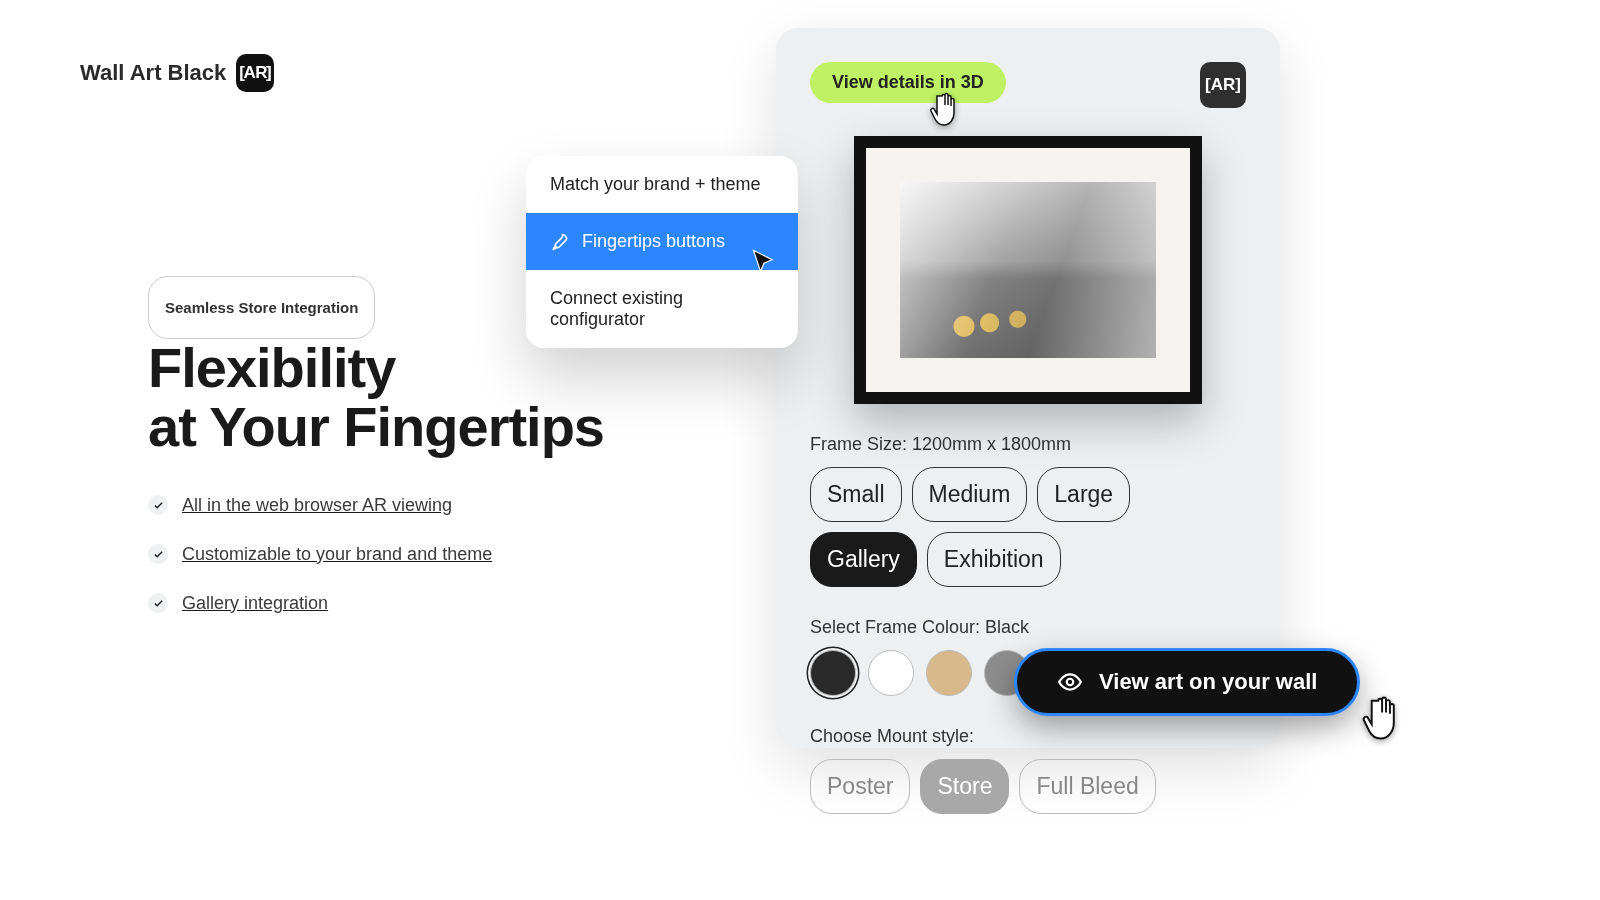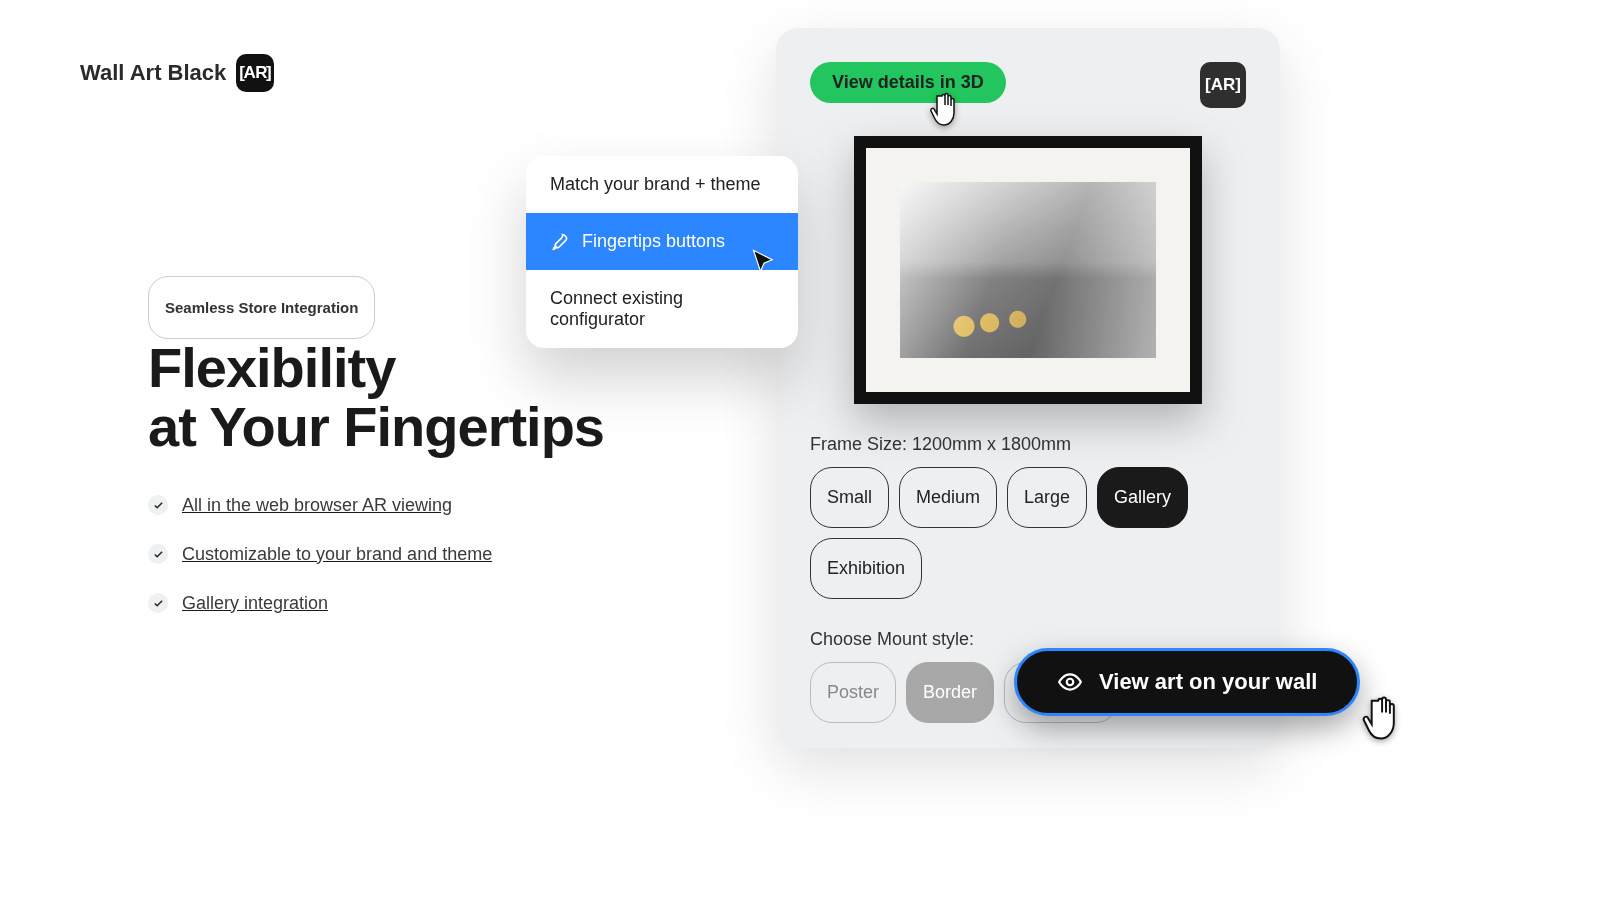--- a/index.html
+++ b/index.html
@@ -14,38 +14,38 @@
   .left{position:absolute;left:148px;top:276px;width:520px;}
   .eyebrow{display:inline-block;border:1.5px solid #ccc;border-radius:20px;padding:22px 16px;font-size:15px;font-weight:600;color:#333;}
   .heading{font-size:56px;font-weight:700;line-height:1.05;letter-spacing:-1px;color:#1a1a1a;}
   .feat-list{margin-top:38px;text-decoration:underline;}
   .feat{display:flex;align-items:center;gap:14px;margin-bottom:28px;font-size:18px;color:#3a3a3a;}
   .check{width:20px;height:20px;border-radius:50%;background:#eef0f2;display:flex;align-items:center;justify-content:center;}
   .check svg{width:11px;height:11px;}
   
   .mock{position:absolute;left:776px;top:28px;width:504px;height:720px;background:#edeff1;border-radius:22px;box-shadow:0 20px 60px rgba(0,0,0,.12);padding:34px;}
   .mock-top{display:flex;align-items:flex-start;justify-content:space-between;}
-  .view3d{background:#22c55e;border-radius:22px;padding:10px 22px;font-size:18px;font-weight:700;color:#222;position:relative;}
+  .view3d{background:#bef264;border-radius:22px;padding:10px 22px;font-size:18px;font-weight:700;color:#222;position:relative;}
   .ar-mini{width:46px;height:46px;border-radius:10px;background:#2f2f2f;color:#fff;display:flex;align-items:center;justify-content:center;font-size:17px;font-weight:700;}
   .ar-mini::before{content:"[";}
   .ar-mini::after{content:"]";}
   .frame{margin:28px auto 0;width:348px;height:268px;background:#111;padding:12px;box-shadow:0 18px 40px rgba(0,0,0,.25);position:relative;}
   .mat{width:100%;height:100%;background:#f5f3ef;padding:34px;}
   .art{width:100%;height:100%;background:
        linear-gradient(110deg,rgba(255,255,255,.6),rgba(0,0,0,.05) 40%,rgba(0,0,0,.15) 60%,rgba(255,255,255,.4)),
        radial-gradient(circle at 25% 82%,#f2c24a 0 10px,transparent 11px),
        radial-gradient(circle at 35% 80%,#f2c24a 0 9px,transparent 10px),
        radial-gradient(circle at 46% 78%,#f2c24a 0 8px,transparent 9px),
        linear-gradient(180deg,#cfcfcf 0%,#aaa 45%,#888 55%,#777 100%);
        filter:contrast(1.1) saturate(.7);
   }
   .section{margin-top:30px;}
   .section-label{font-size:18px;color:#333;margin-bottom:12px;}
   .pills{display:flex;gap:10px;flex-wrap:wrap;}
-  .pill{border:1.5px solid #333;border-radius:22px;padding:19px 16px;font-size:18px;background:transparent;color:#222;}
+  .pill{border:1.5px solid #333;border-radius:22px;padding:13px 16px;font-size:23px;background:transparent;color:#222;}
   .pill.dark{background:#1a1a1a;color:#fff;border-color:#1a1a1a;}
   .pill.mut{border-color:#bbb;color:#888;}
   .pill.gray{background:#a8a8a8;border-color:#a8a8a8;color:#fff;}
   .swatches{display:flex;gap:12px;}
   .sw{width:46px;height:46px;border-radius:50%;border:1.5px solid #bbb;}
   .sw.sel{box-shadow:0 0 0 2px #edeff1,0 0 0 3.5px #222;}
   .sw.black{background:#2a2a2a;}
   .sw.white{background:#fff;}
   .sw.tan{background:#d8b98c;}
   .sw.gray{background:#8d8d8d;}
@@ -148,26 +148,36 @@
     <div class="section-label">Frame Size: 1200mm x 1800mm</div>
     <div class="pills">
       <span class="pill">Small</span>
       <span class="pill">Medium</span>
       <span class="pill">Large</span>
       <span class="pill dark">Gallery</span>
       <span class="pill">Exhibition</span>
     </div>
   </div>
 
+  <div class="section">
+    <div class="section-label">Select Frame Colour: Black</div>
+    <div class="swatches">
+      <span class="sw black sel"></span>
+      <span class="sw white"></span>
+      <span class="sw tan"></span>
+      <span class="sw gray"></span>
+      <span class="sw none"></span>
+    </div>
+  </div>
 
   <div class="section">
     <div class="section-label">Choose Mount style:</div>
     <div class="pills">
       <span class="pill mut">Poster</span>
-      <span class="pill gray">Border</span>
+      <span class="pill gray">Store</span>
       <span class="pill mut" style="white-space:nowrap">Full Bleed</span>
     </div>
   </div>
 </div>
 
 <div class="cta">
   <svg width="26" height="26" viewBox="0 0 24 24" fill="none" stroke="#fff" stroke-width="2">
       <path d="M2 12s3.5-7 10-7 10 7 10 7-3.5 7-10 7S2 12 2 12z"></path>
       <circle cx="12" cy="12" r="3"></circle>
     </svg>

